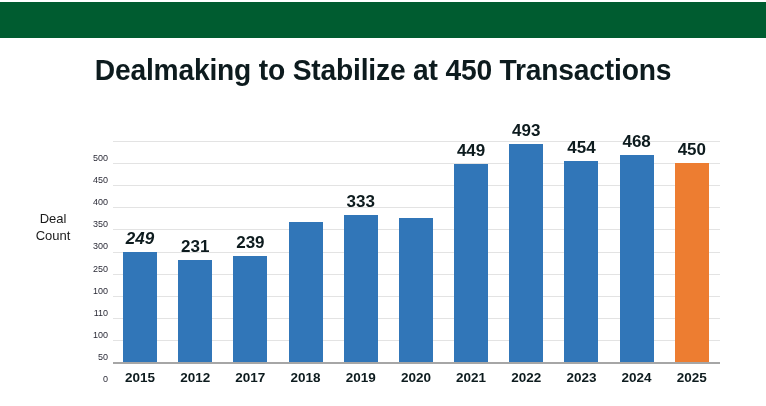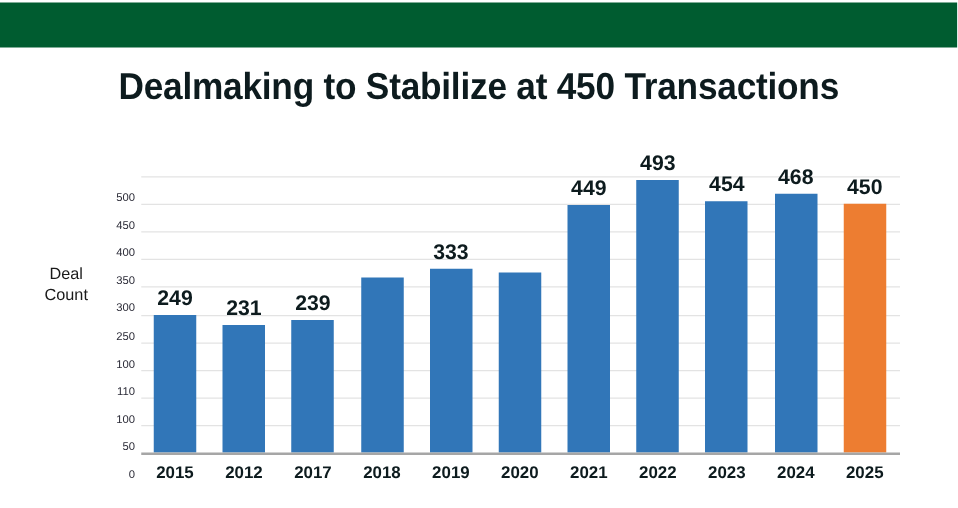--- a/index.html
+++ b/index.html
@@ -179,21 +179,21 @@
         <div class="gridline" style="top: 111px;"></div>
         <div class="gridline" style="top: 88px;"></div>
         <div class="gridline" style="top: 66px;"></div>
         <div class="gridline" style="top: 44px;"></div>
         <div class="gridline" style="top: 22px;"></div>
         <div class="gridline" style="top: 0px;"></div>
       </div>
     <div id="bars">
         <div class="bar-slot" style="left: 0px;">
           <div class="bar" style="height: 110.058px;"></div>
-          <div class="bar-value" style="bottom: 114.058px;">249</div>
+          <div class="bar-value" style="bottom: 114.058px; font-style: italic;">249</div>
         </div>
         <div class="bar-slot" style="left: 55.1818px;">
           <div class="bar" style="height: 102.102px;"></div>
           <div class="bar-value" style="bottom: 106.102px;">231</div>
         </div>
         <div class="bar-slot" style="left: 110.364px;">
           <div class="bar" style="height: 105.638px;"></div>
           <div class="bar-value" style="bottom: 109.638px;">239</div>
         </div>
         <div class="bar-slot" style="left: 165.545px;">

